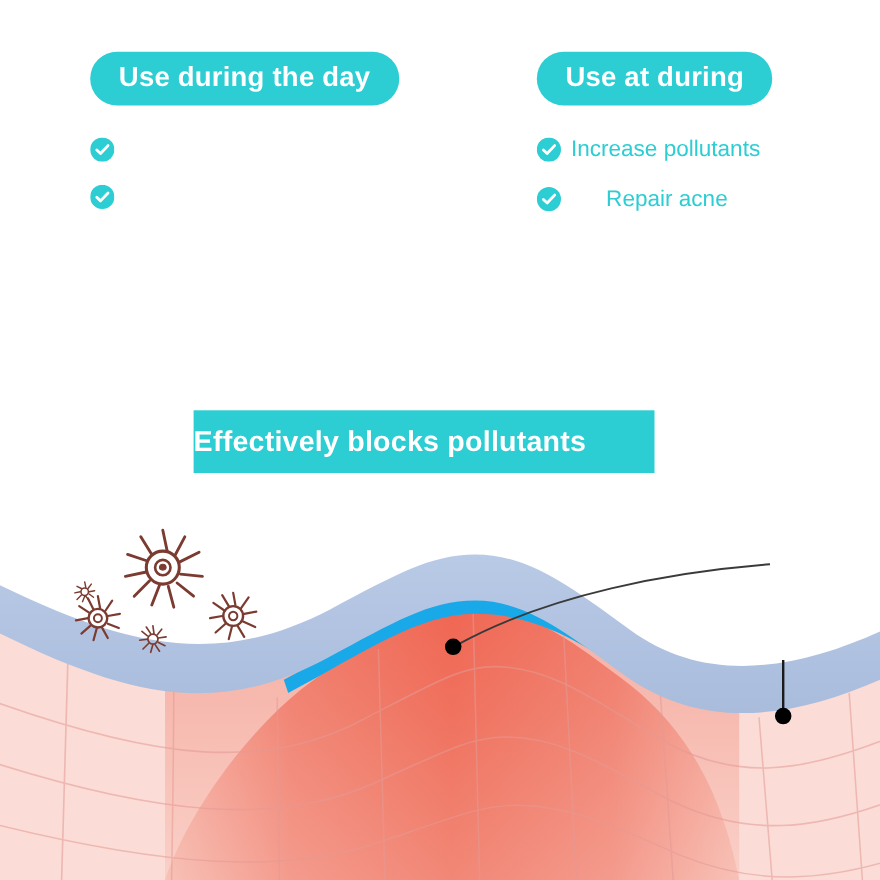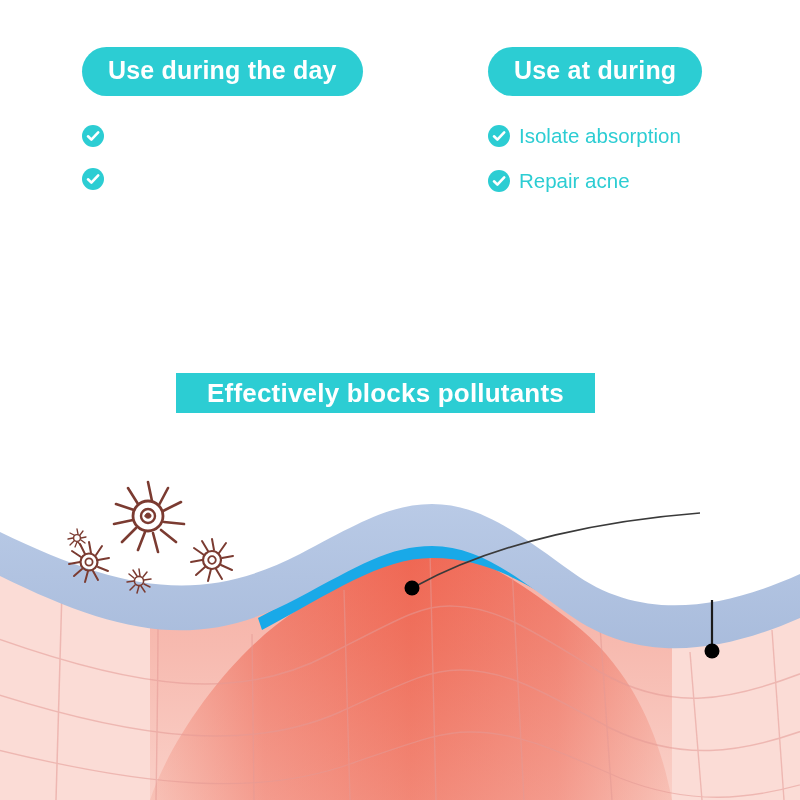--- a/index.html
+++ b/index.html
@@ -44,21 +44,21 @@
   .bullets {
     margin-top: 26px;
     list-style: none;
     padding: 0;
   }
   .bullet {
     display: flex;
     align-items: flex-start;
     margin-bottom: 18px;
   }
-  .bullet:last-child { margin-bottom: 0; }
+  .bullet:last-child { margin-bottom: 0; gap: 32px; }
 
   .check {
     flex: 0 0 auto;
     width: 22px;
     height: 22px;
     margin-right: 9px;
     margin-top: 3px;
   }
   .check svg { display: block; }
 
@@ -68,25 +68,24 @@
     line-height: 1.33;
     white-space: pre-line;
   }
 
   
   .banner {
     position: absolute;
     left: 176px;
     top: 373px;
     width: 419px;
-    height: 40px;
+    height: 57px;
     background: #2ccdd3;
     display: flex;
     align-items: center;
-    justify-content: center;
   }
   .banner-text {
     color: #ffffff;
     font-size: 26px;
     font-weight: bold;
     letter-spacing: 0.2px;
     white-space: nowrap;
   }
 
   
@@ -134,21 +133,21 @@
     <div class="pill">Use at during</div>
     <ul class="bullets">
 
       <li class="bullet">
         <span class="check">
           <svg width="22" height="22" viewBox="0 0 22 22">
             <circle cx="11" cy="11" r="11" fill="#2ccdd3"></circle>
             <path d="M6 11.3 L9.4 14.6 L16.2 7.4" fill="none" stroke="#ffffff" stroke-width="2.6" stroke-linecap="round" stroke-linejoin="round"></path>
           </svg>
         </span>
-        <span class="bullet-text">Isolate absorption</span>
+        <span class="bullet-text">Increase pollutants</span>
       </li>
 
 
       <li class="bullet">
         <span class="check">
           <svg width="22" height="22" viewBox="0 0 22 22">
             <circle cx="11" cy="11" r="11" fill="#2ccdd3"></circle>
             <path d="M6 11.3 L9.4 14.6 L16.2 7.4" fill="none" stroke="#ffffff" stroke-width="2.6" stroke-linecap="round" stroke-linejoin="round"></path>
           </svg>
         </span>

